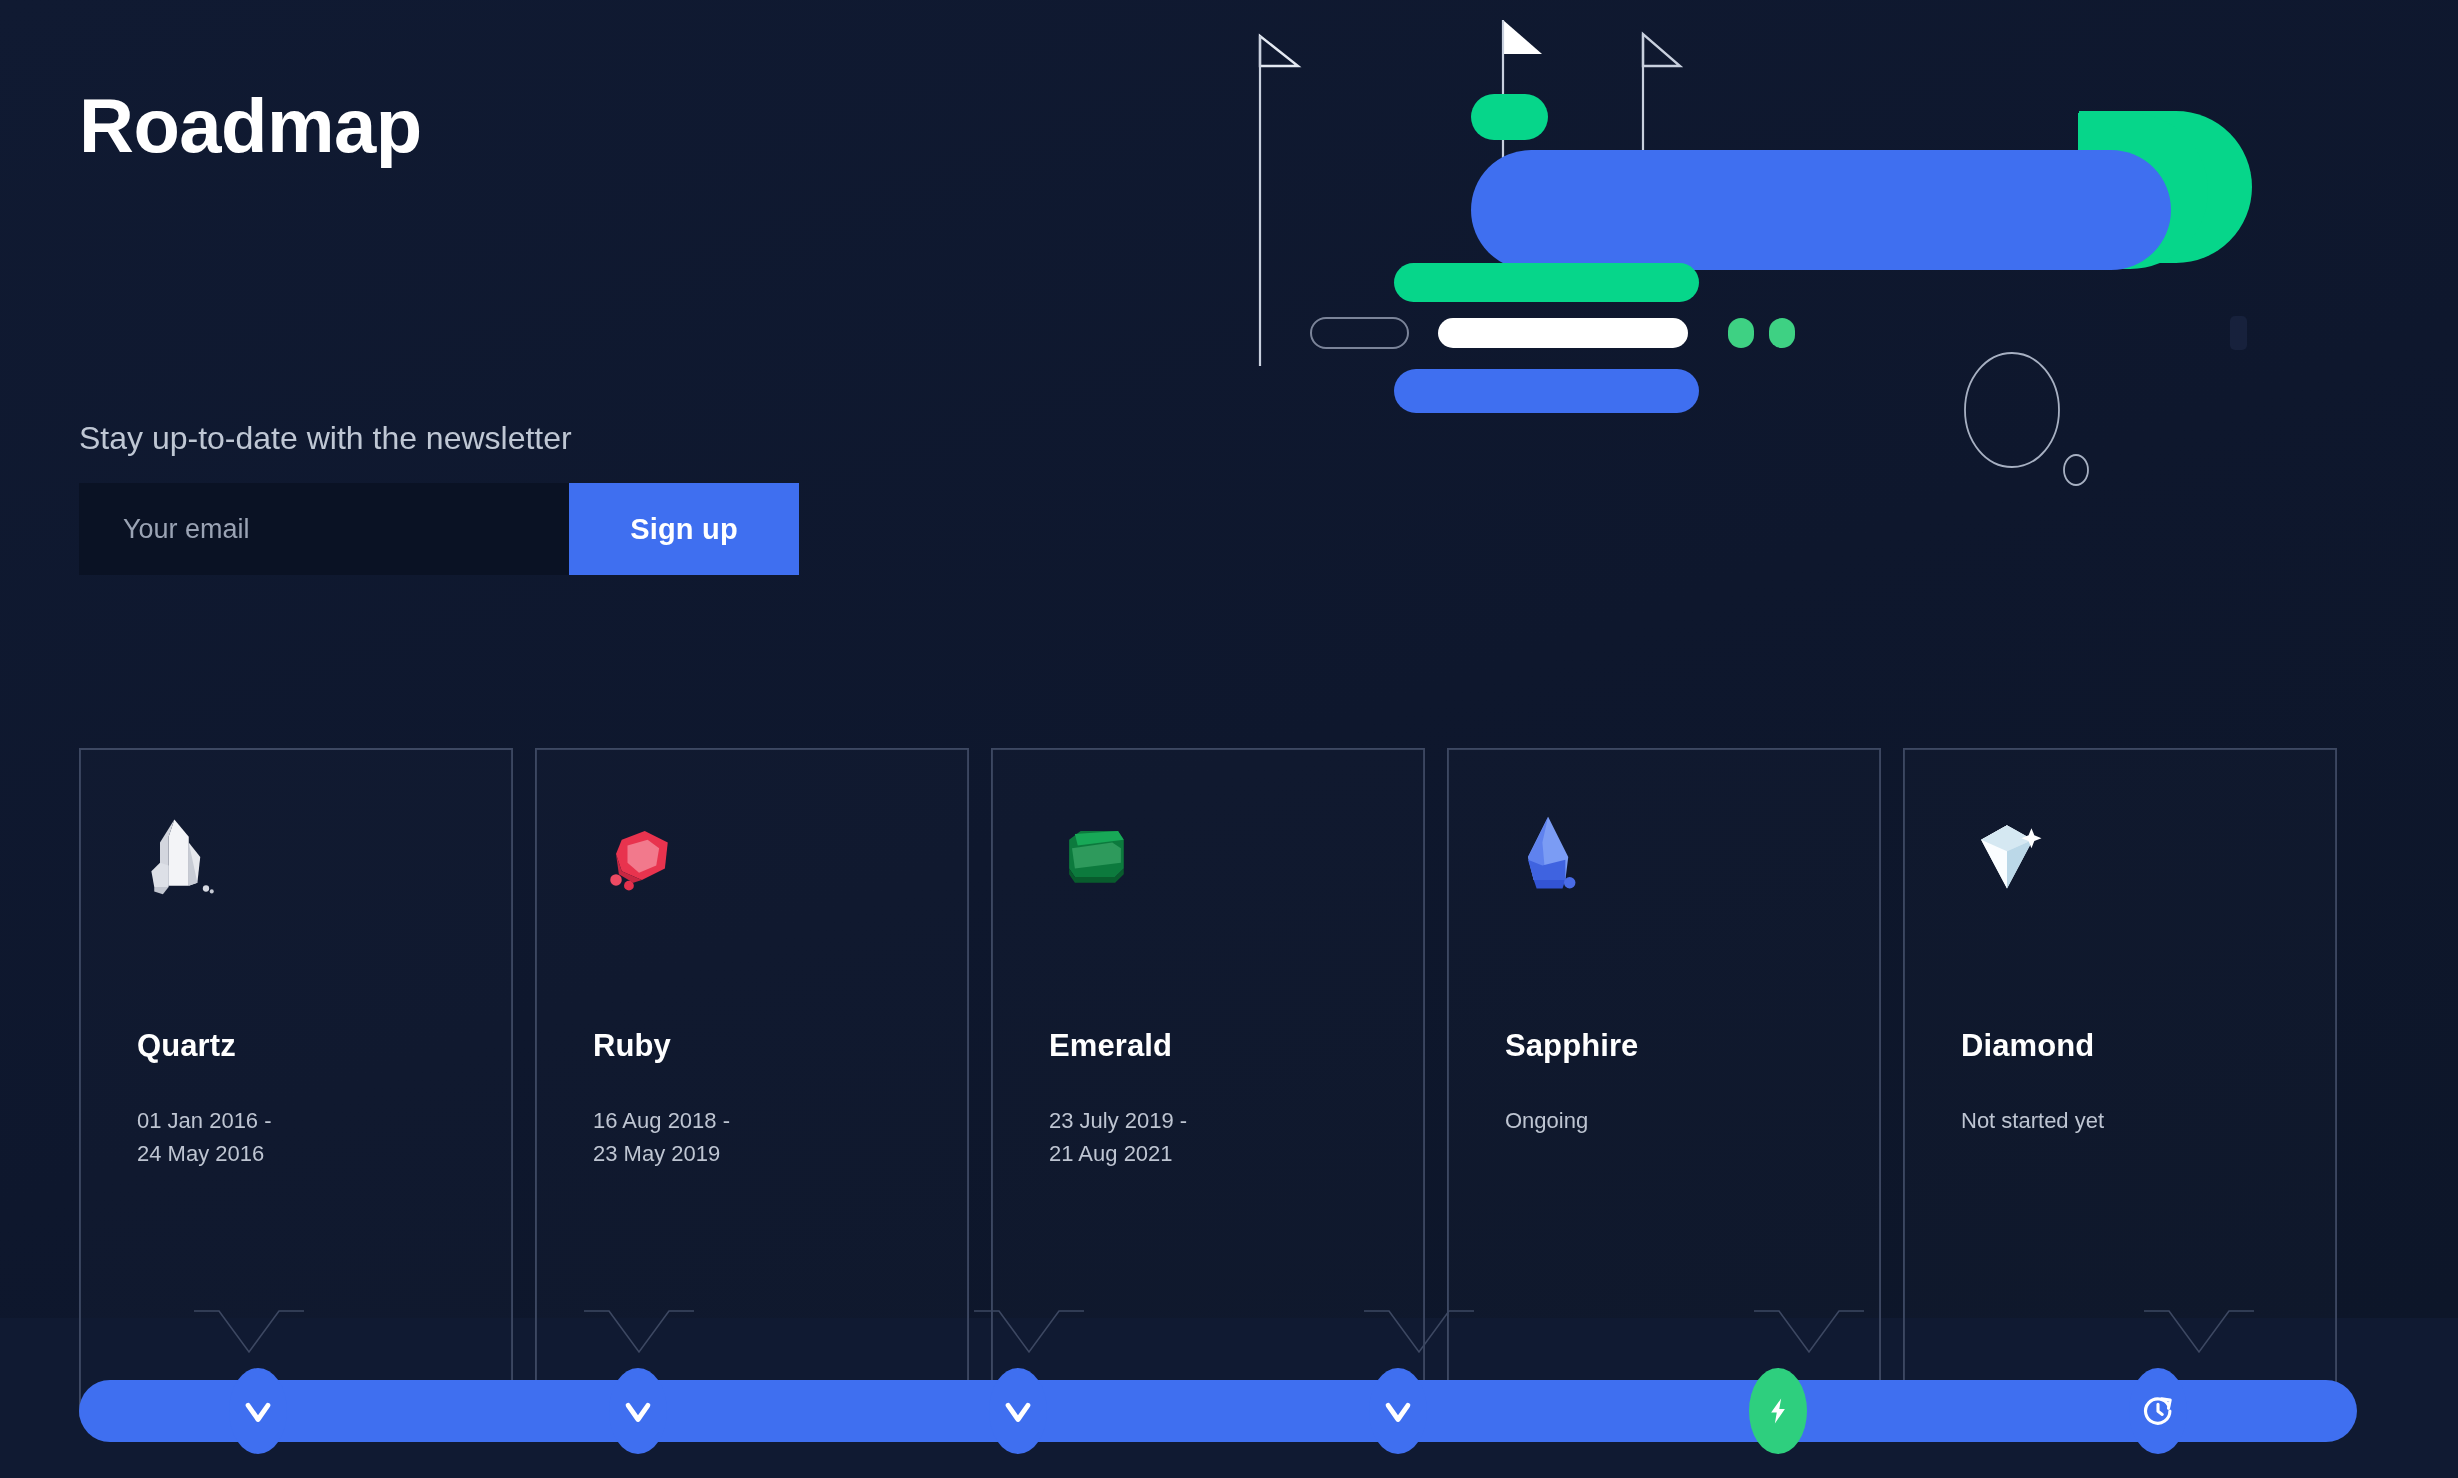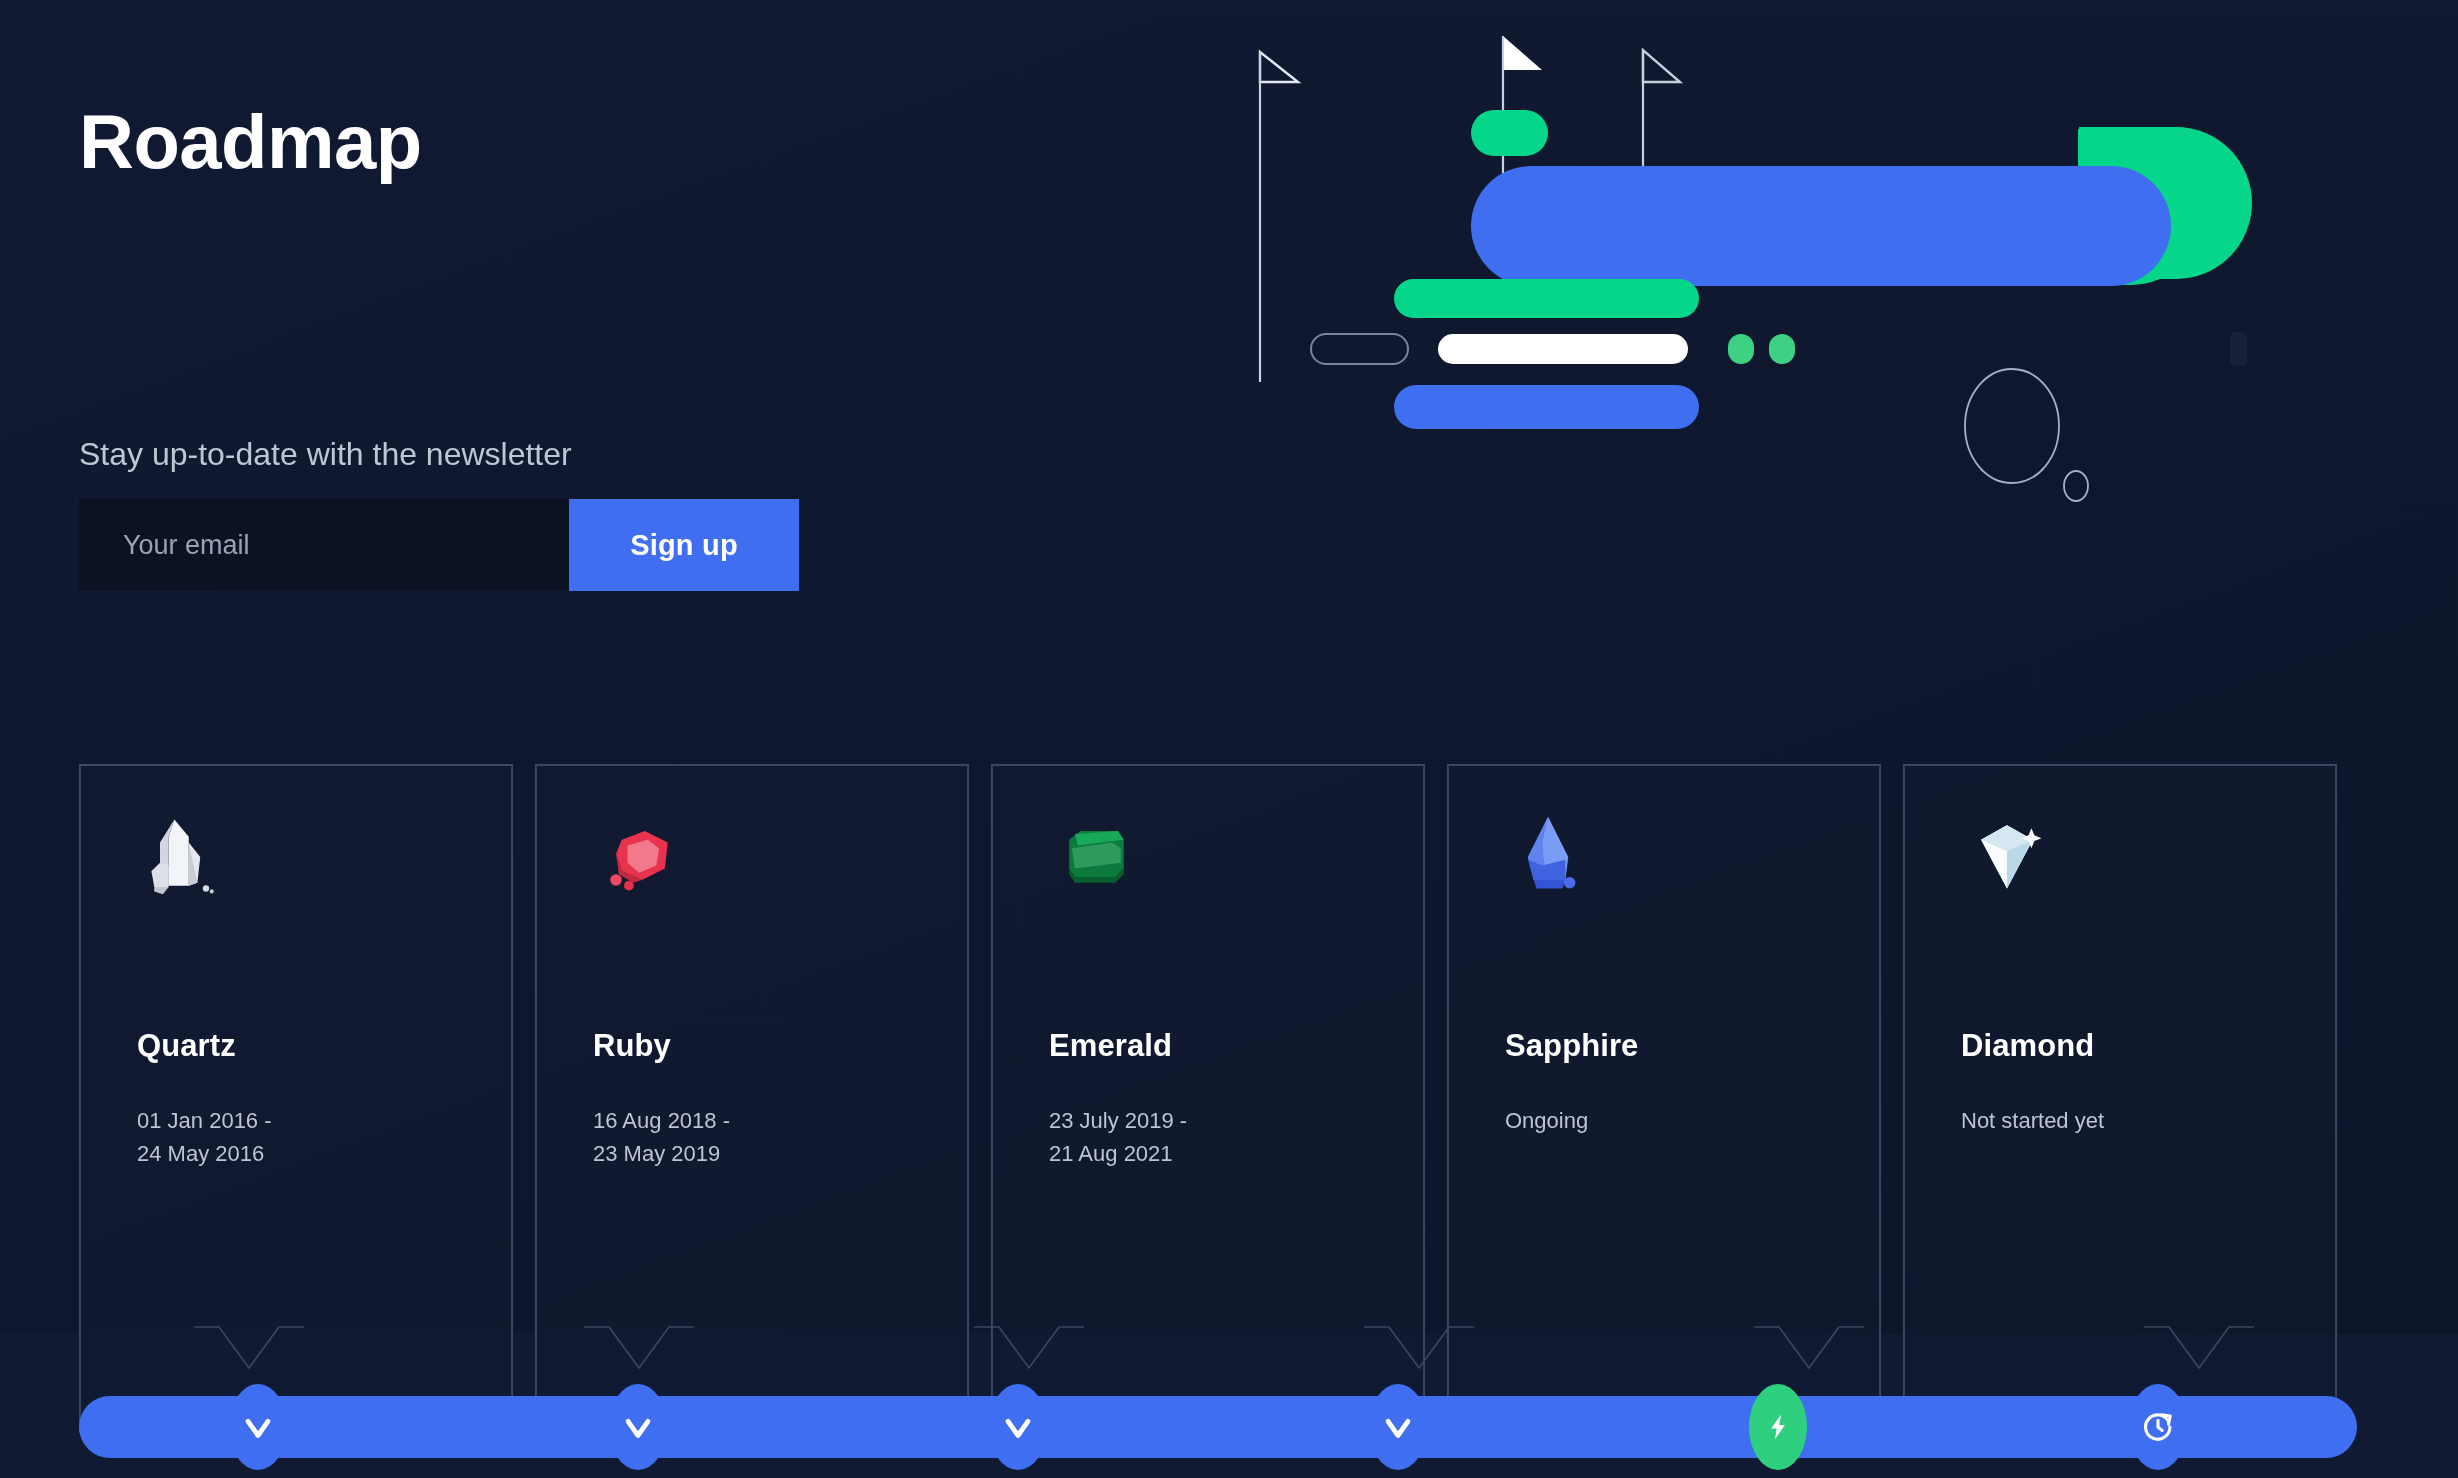--- a/index.html
+++ b/index.html
@@ -10,21 +10,20 @@
     overflow: hidden;
     background: #101A32;
     font-family: "Liberation Sans", sans-serif;
   }
 
   #page {
     position: relative;
     width: 2458px;
     height: 1318px;
     background: linear-gradient(160deg, #101A32 0%, #0E172D 55%, #0D1629 100%);
-    margin-top: 16px;
   }
 
   
   .hero-text { position: absolute; left: 79px; top: 88px; width: 900px; }
 
   .page-title {
     font-size: 76px;
     font-weight: 700;
     color: #FFFFFF;
     letter-spacing: -0.5px;
@@ -105,21 +104,21 @@
     flex: 1;
     min-width: 0;
     background: rgba(255,255,255,0.012);
   }
 
   .card-frame { position: absolute; inset: 0; }
 
   .card-inner {
     position: relative;
     height: 100%;
-    padding: 44px 0 0 58px;
+    padding: 60px 0 0 58px;
     display: flex;
     flex-direction: column;
   }
 
   .gem { width: 92px; height: 92px; display: block; }
 
   .card-title {
     margin-top: 128px;
     font-size: 31px;
     font-weight: 700;

